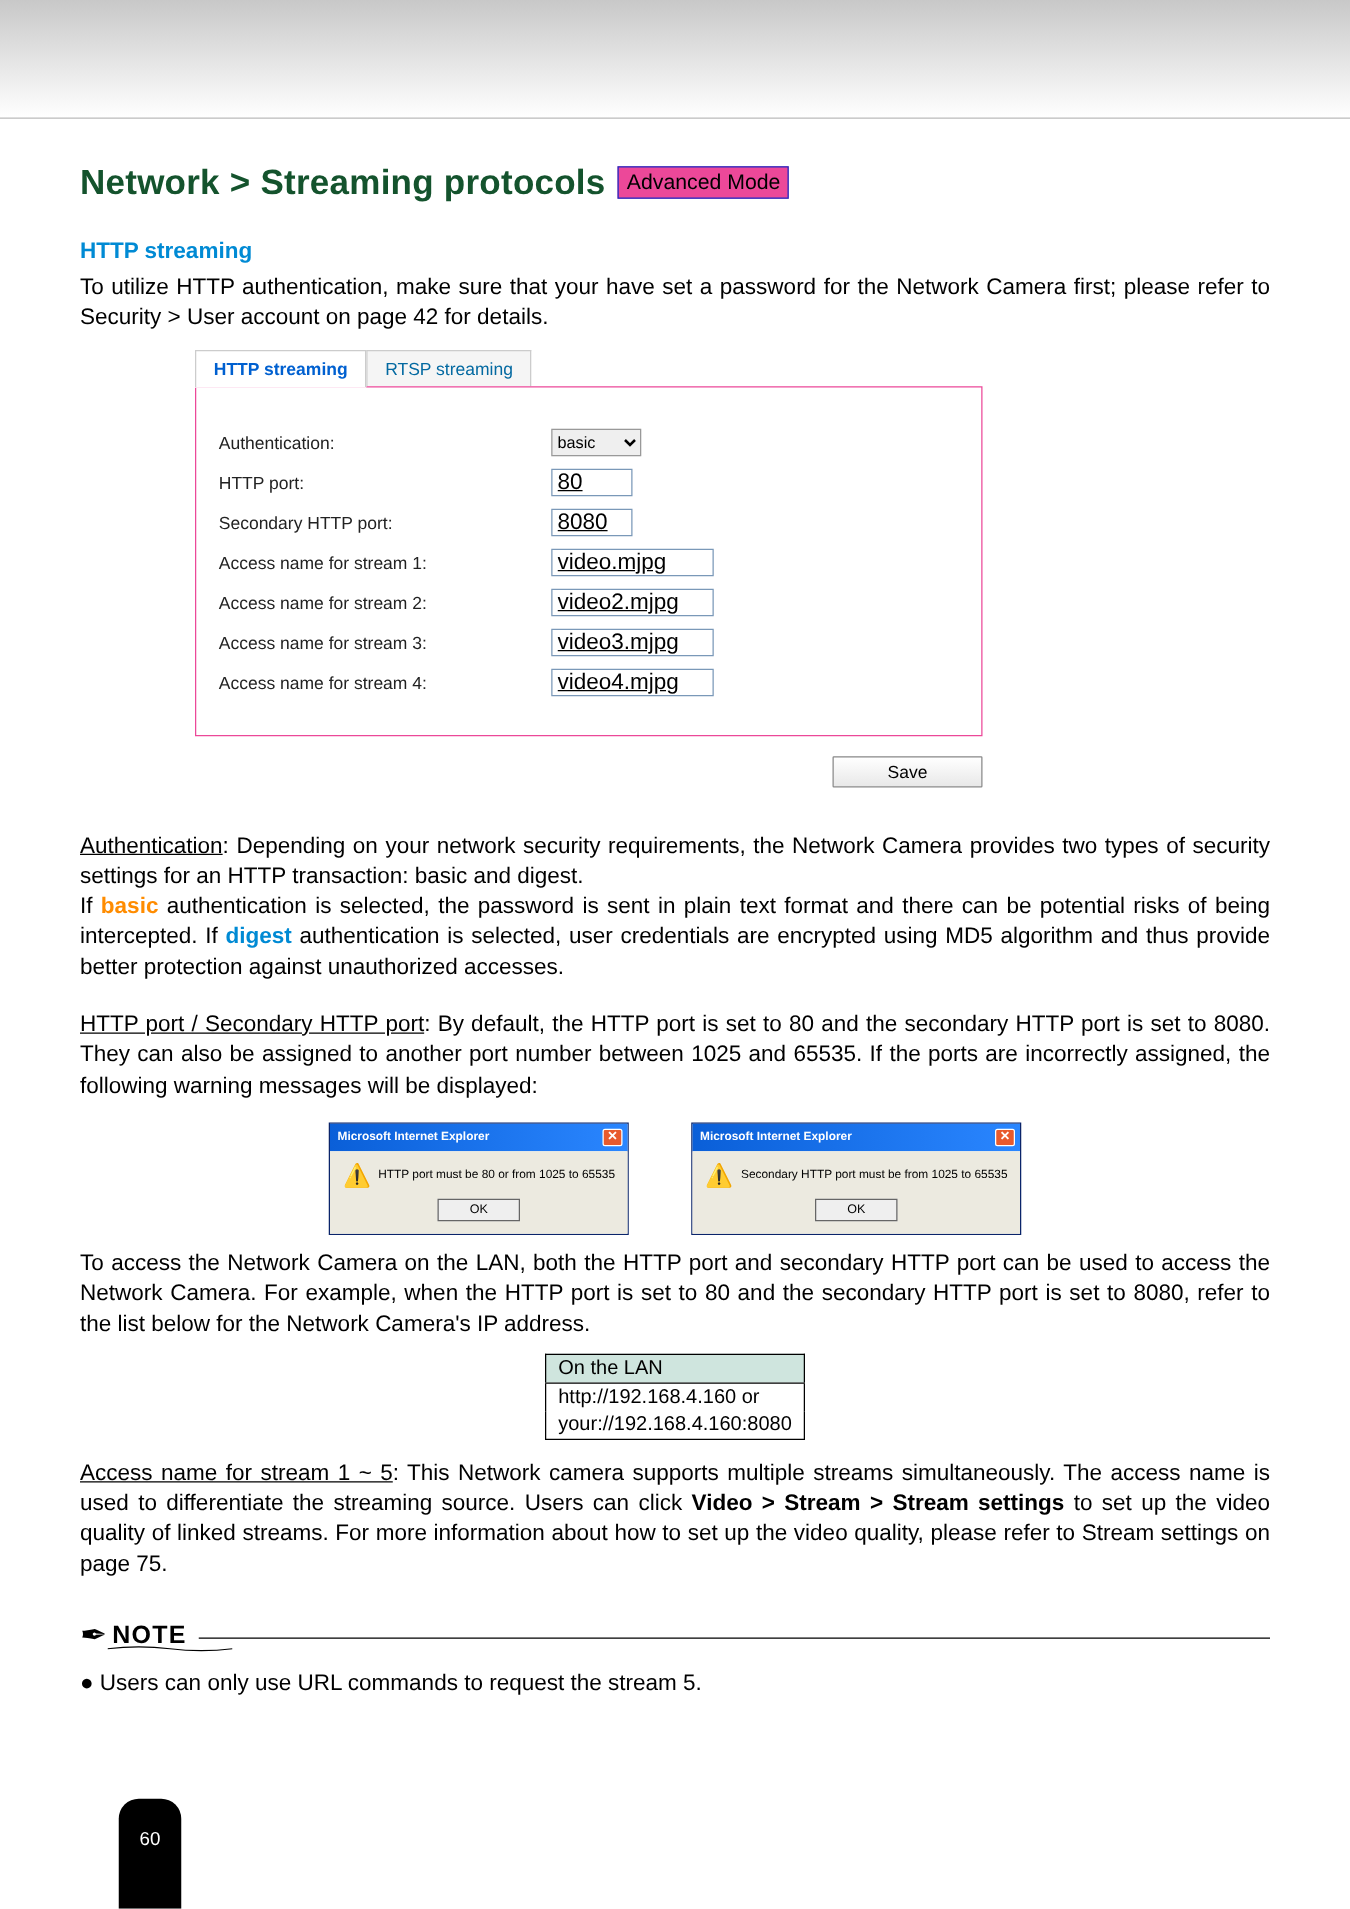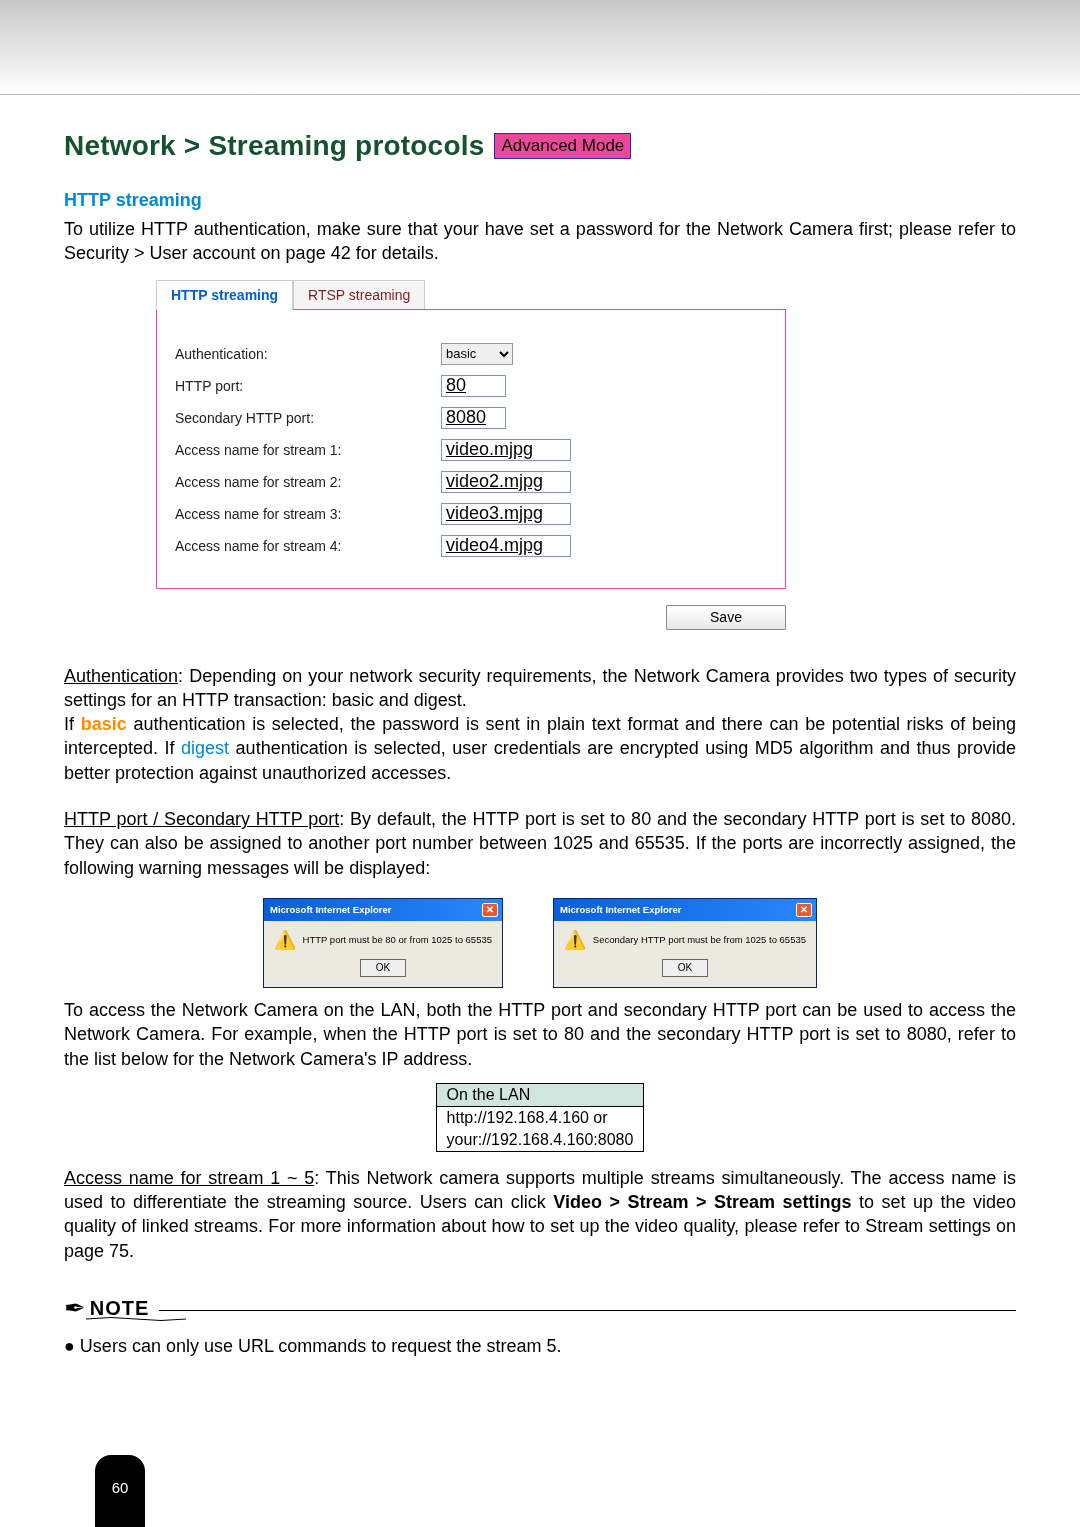--- a/index.html
+++ b/index.html
@@ -6,56 +6,56 @@
   html, body { width: 1080px; height: 1527px; font-family: Arial, Helvetica, sans-serif; background: #fff; color: #000; }
   .page { width: 1080px; height: 1527px; position: relative; }
   .top-gradient { width: 100%; height: 95px; background: linear-gradient(to bottom, #c8c8c8, #ffffff); border-bottom: 1px solid #bbb; }
   .content { padding: 35px 64px 0 64px; }
   .heading-row { display: flex; align-items: center; gap: 10px; margin-bottom: 28px; }
   .heading-row h1 { font-size: 28px; font-weight: bold; color: #14532d; letter-spacing: 0.2px; }
   .badge { display: inline-block; background: #ec4899; border: 1px solid #1a2dc7; color: #000; font-size: 17px; padding: 2px 6px; }
   .sub-h { color: #008ad4; font-size: 18px; font-weight: bold; margin-bottom: 6px; }
   .body { font-size: 18px; line-height: 1.35; text-align: justify; }
   .body .basic { color: #ff8c00; font-weight: bold; }
-  .body .digest { color: #008ad4; font-weight: normal; }
+  .body .digest { color: #008ad4; font-weight: bold; }
   .body .ul { text-decoration: underline; }
   .panel-wrap { margin: 14px 0 12px 92px; }
   .tabs { display: flex; gap: 0; margin-left: 0; }
-  .tab { font-size: 14px; padding: 6px 14px; border: 1px solid #ccc; border-bottom: none; background: #f5f5f5; color: #7f1d1d; cursor: pointer; }
+  .tab { font-size: 14px; padding: 6px 14px; border: 1px solid #ccc; border-bottom: none; background: #f5f5f5; color: #0369a1; cursor: pointer; }
   .tab.active { color: #0060d0; font-weight: bold; background: #fff; border-bottom: 1px solid #fff; position: relative; z-index: 2; }
   .panel { width: 630px; border: 1px solid #ec4899; padding: 28px 18px 26px 18px; background: #fff; margin-top: -1px; position: relative; z-index: 1; }
   .row { display: flex; align-items: center; height: 32px; font-size: 14px; }
   .row .lbl { width: 266px; color: #222; }
   .row input[type=text] { width: 130px; height: 22px; border: 1px solid #7a98b8; font-size: 18px; padding: 0 4px; text-decoration: underline; }
   .row input.w85 { width: 65px; }
   .row select { width: 72px; height: 22px; border: 1px solid #999; font-size: 13px; }
   .save-row { width: 630px; display: flex; justify-content: flex-end; margin-top: 16px; }
   .save-row button { width: 120px; height: 25px; font-size: 14px; border: 1px solid #888; border-radius: 1px; background: linear-gradient(#fff, #e8e8e8); cursor: pointer; }
   .gap { height: 22px; }
   .dlg-row { display: flex; gap: 50px; justify-content: center; margin: 18px 0 10px 0; }
   .dlg { width: 240px; border: 1px solid #0a246a; font-family: Tahoma, sans-serif; font-size: 9.5px; }
   .dlg.wide { width: 264px; }
   .dlg-title { background: linear-gradient(to right, #0a5fd8, #2a86ff); color: #fff; font-weight: bold; padding: 4px 4px 4px 6px; display: flex; justify-content: space-between; align-items: center; }
   .dlg-close { width: 16px; height: 14px; background: #e85a2d; color: #fff; border: 1px solid #fff; display: flex; align-items: center; justify-content: center; font-size: 10px; font-weight: bold; line-height: 1; cursor: pointer; border-radius: 2px; }
   .dlg-body { background: #eceae0; padding: 10px 6px 10px 6px; color: #000; }
   .dlg-msg-row { display: flex; align-items: center; gap: 6px; padding: 0 4px 10px 4px; justify-content: flex-end; }
   .warn-ic { display: inline-flex; align-items: center; justify-content: center; font-size: 18px; line-height: 1; flex: none; width: 22px; }
   .dlg-btn-row { display: flex; justify-content: center; }
-  .dlg-btn { width: 46px; height: 18px; font-size: 10px; border: 1px solid #666; background: #efefef; cursor: pointer; }
+  .dlg-btn { width: 66px; height: 18px; font-size: 10px; border: 1px solid #666; background: #efefef; cursor: pointer; }
   .small-table { margin: 12px auto 14px auto; border: 1px solid #000; border-collapse: collapse; font-size: 16px; }
   .small-table td { padding: 2px 10px; }
   .small-table .hdr { background: #cfe5de; border-bottom: 1px solid #000; }
   .note-row { display: flex; align-items: center; margin-top: 30px; }
   .note-pen { font-size: 26px; margin-right: 4px; }
   .note-lbl-wrap { position: relative; display: inline-block; }
   .note-lbl { font-size: 20px; font-weight: bold; letter-spacing: 1px; }
   .note-underline { position: absolute; left: -4px; right: -8px; bottom: -2px; height: 6px; }
   .note-line { flex: 1; height: 1px; background: #000; margin-left: 10px; margin-top: 4px; }
   .bullet-row { font-size: 18px; margin-top: 12px; }
-  .page-num-tab { position: absolute; left: 95px; bottom: 0; width: 50px; height: 72px; background: #000; color: #fff; border-radius: 16px 16px 0 0; display: flex; align-items: flex-start; justify-content: center; padding-top: 24px; font-size: 15px; }
+  .page-num-tab { position: absolute; left: 95px; bottom: 0; width: 50px; height: 88px; background: #000; color: #fff; border-radius: 16px 16px 0 0; display: flex; align-items: flex-start; justify-content: center; padding-top: 24px; font-size: 15px; }
 </style>
 </head>
 <body>
 
 <div class="page">
   <div class="top-gradient"></div>
 
   <div class="content">
 
     <div class="heading-row">

